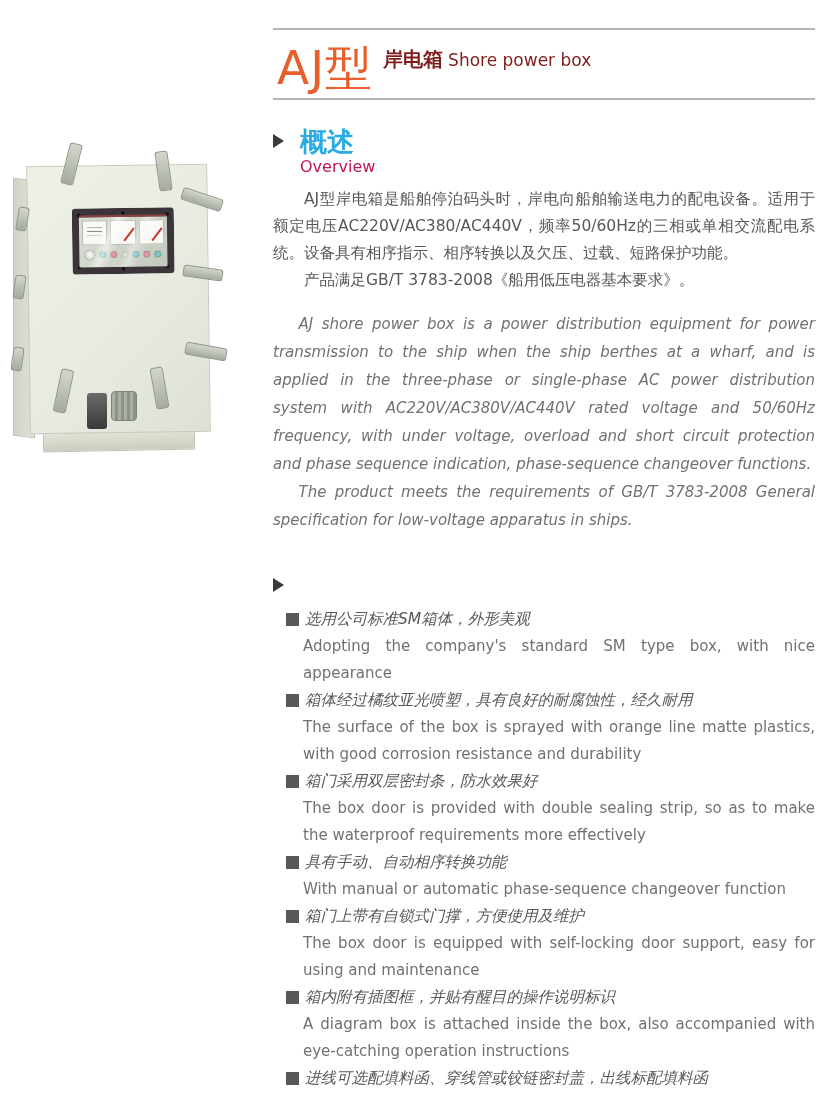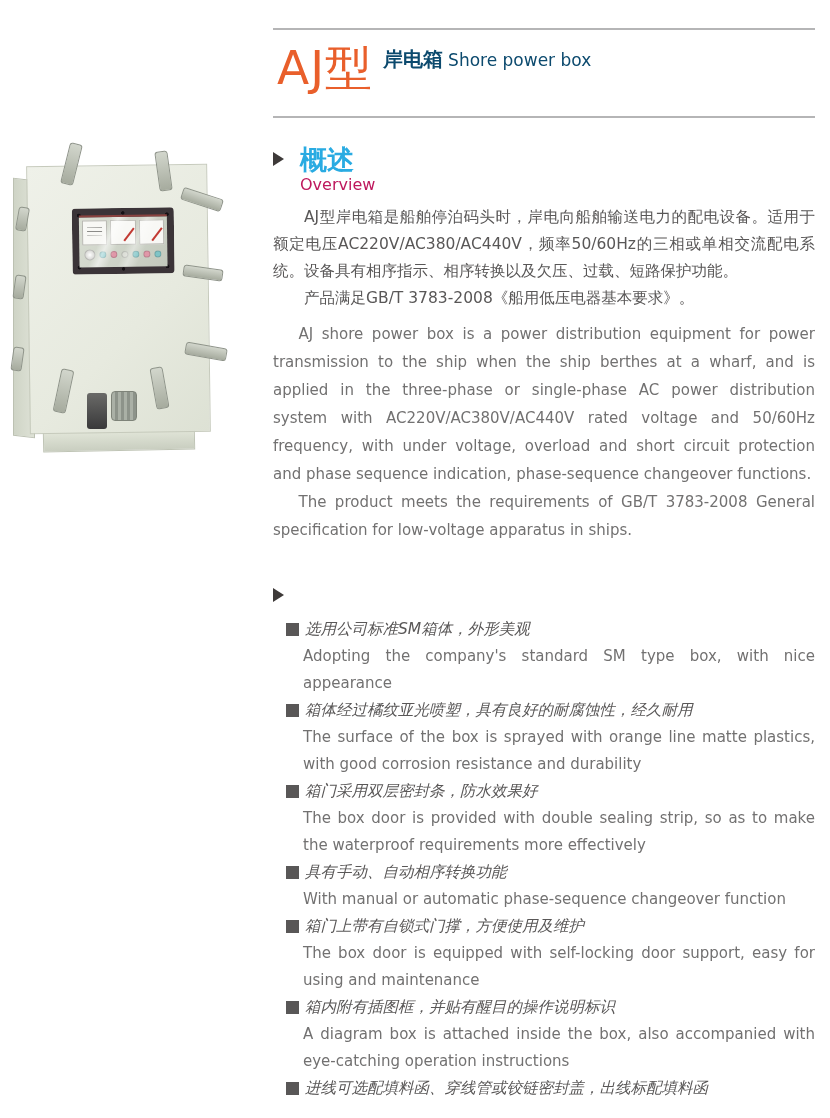--- a/index.html
+++ b/index.html
@@ -4,38 +4,38 @@
 <style>
   * { margin:0; padding:0; box-sizing:border-box; }
   html,body { width:830px; height:1118px; background:#ffffff; }
   body { position:relative; font-family:"DejaVu Sans","Liberation Sans",sans-serif; overflow:hidden; }
 
   
   .content { position:absolute; left:273px; top:0; width:542px; }
   .rule { height:2px; background:#b5b5b6; }
   .rule-top { margin-top:28px; }
 
-  .title-block { display:flex; align-items:flex-start; height:86px; padding:10px 0 0 4px; }
+  .title-block { display:flex; align-items:flex-start; height:68px; padding:10px 0 0 4px; }
   .model { font-size:47px; line-height:56px; font-weight:400; color:#e95f2b; letter-spacing:1px; }
-  .subtitle { margin-left:10px; padding-top:7px; color:#0c4a6e; }
+  .subtitle { margin-left:10px; padding-top:7px; color:#7f1d1d; }
   .subtitle-cn { font-size:20px; font-weight:bold; line-height:25px; }
   .subtitle-en { font-size:17px; line-height:22px; }
 
   .section-head { display:flex; align-items:flex-start; }
   .sh-overview { margin-top:26px; }
   .sh-features { margin-top:36px; }
   .tri-icon { width:0; height:0; border-left:11px solid #3e3a39; border-top:7px solid transparent; border-bottom:7px solid transparent; margin-top:8px; }
   .head-text { margin-left:16px; }
   .head-cn { font-size:27px; line-height:31px; font-weight:600; color:#29abe2; }
   .head-en { font-size:16px; line-height:20px; color:#be185d; }
 
   .para-cn { font-size:15.5px; line-height:27px; color:#595757; text-align:justify; text-indent:2em; }
   .cn-block { margin-top:9px; }
   .para-en { font-size:15px; line-height:28px; color:#727171; text-align:justify; text-indent:1.7em; }
-  .en-block { margin-top:8px; }
+  .en-block { margin-top:16px;font-style:italic; }
 
   .features-list { list-style:none; margin-top:14px; margin-left:13px; }
   .f-cn { display:flex; align-items:flex-start; font-size:15.5px; line-height:27px; color:#595757;font-style:italic; }
   .sq-icon { flex:0 0 13px; width:13px; height:13px; background:#595757; margin:7px 6px 0 0; }
   .f-en { margin-left:17px; font-size:15px; line-height:27px; color:#727171; text-align:justify; }
 
   
   .photo { position:absolute; left:5px; top:135px; width:255px; height:335px; }
   .box-side { position:absolute; left:8px; top:44px; width:22px; height:258px; background:linear-gradient(to right,#cfd4c6,#dee2d6); transform:skewY(7deg); border:1px solid #bcc1b2; }
   .box-front { position:absolute; left:23px; top:30px; width:181px; height:268px; background:linear-gradient(135deg,#eff1e9 0%,#e7eadf 60%,#dde1d4 100%); border:1px solid #c6cabc; transform:rotate(-0.8deg); }

